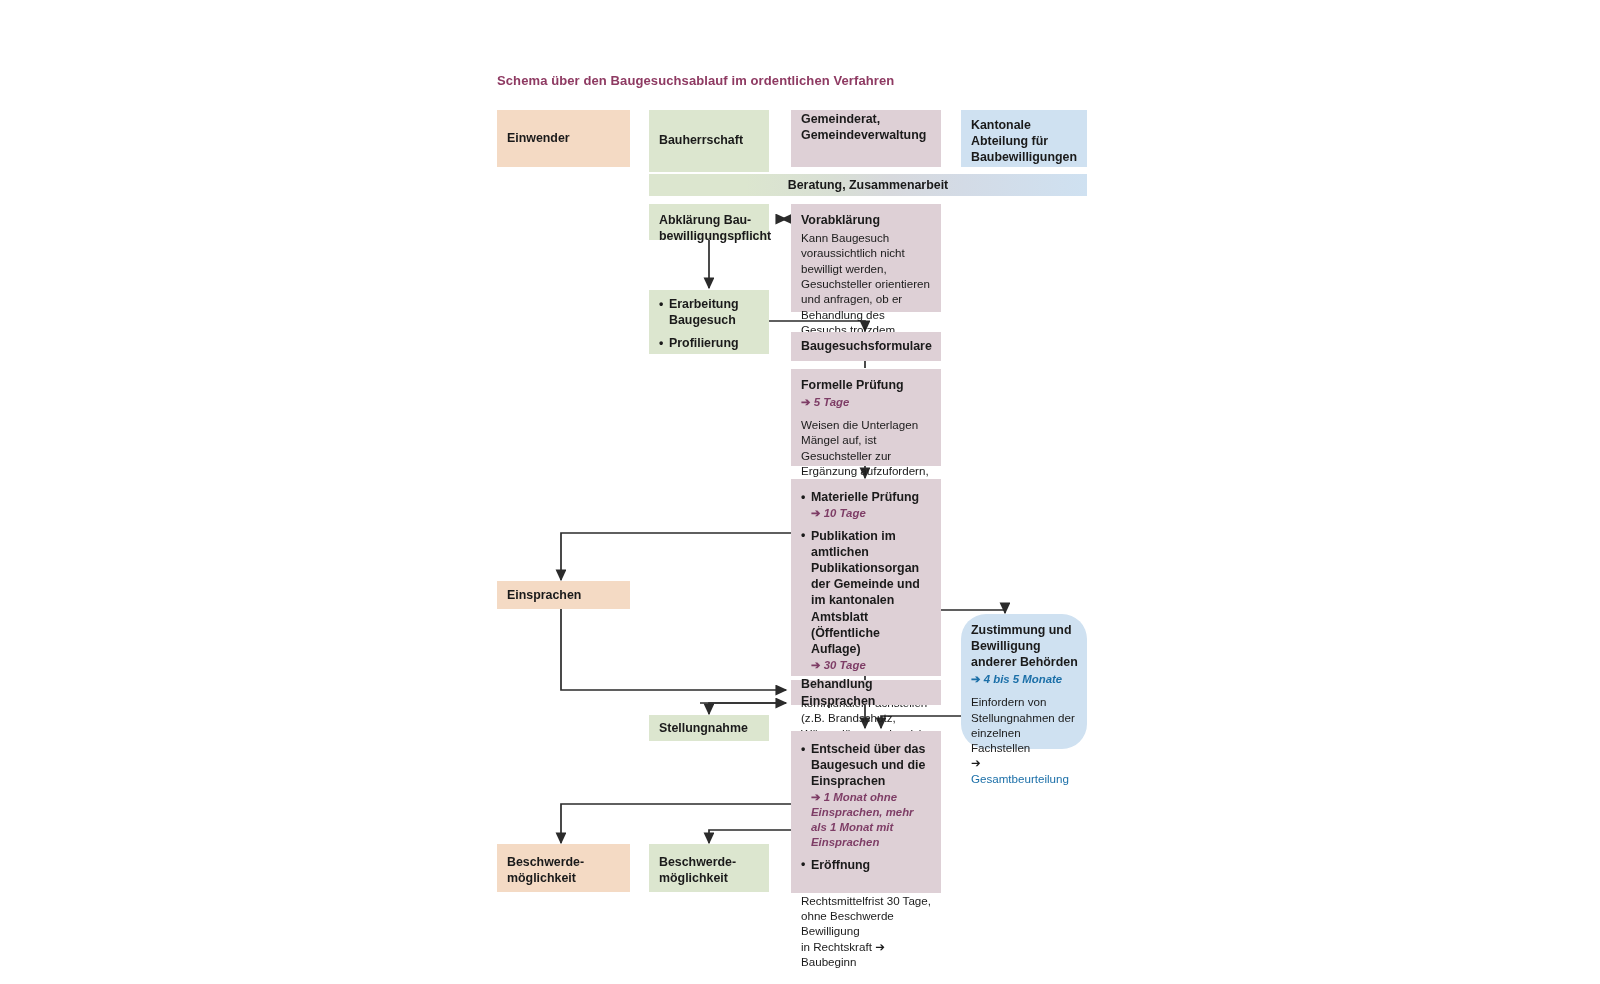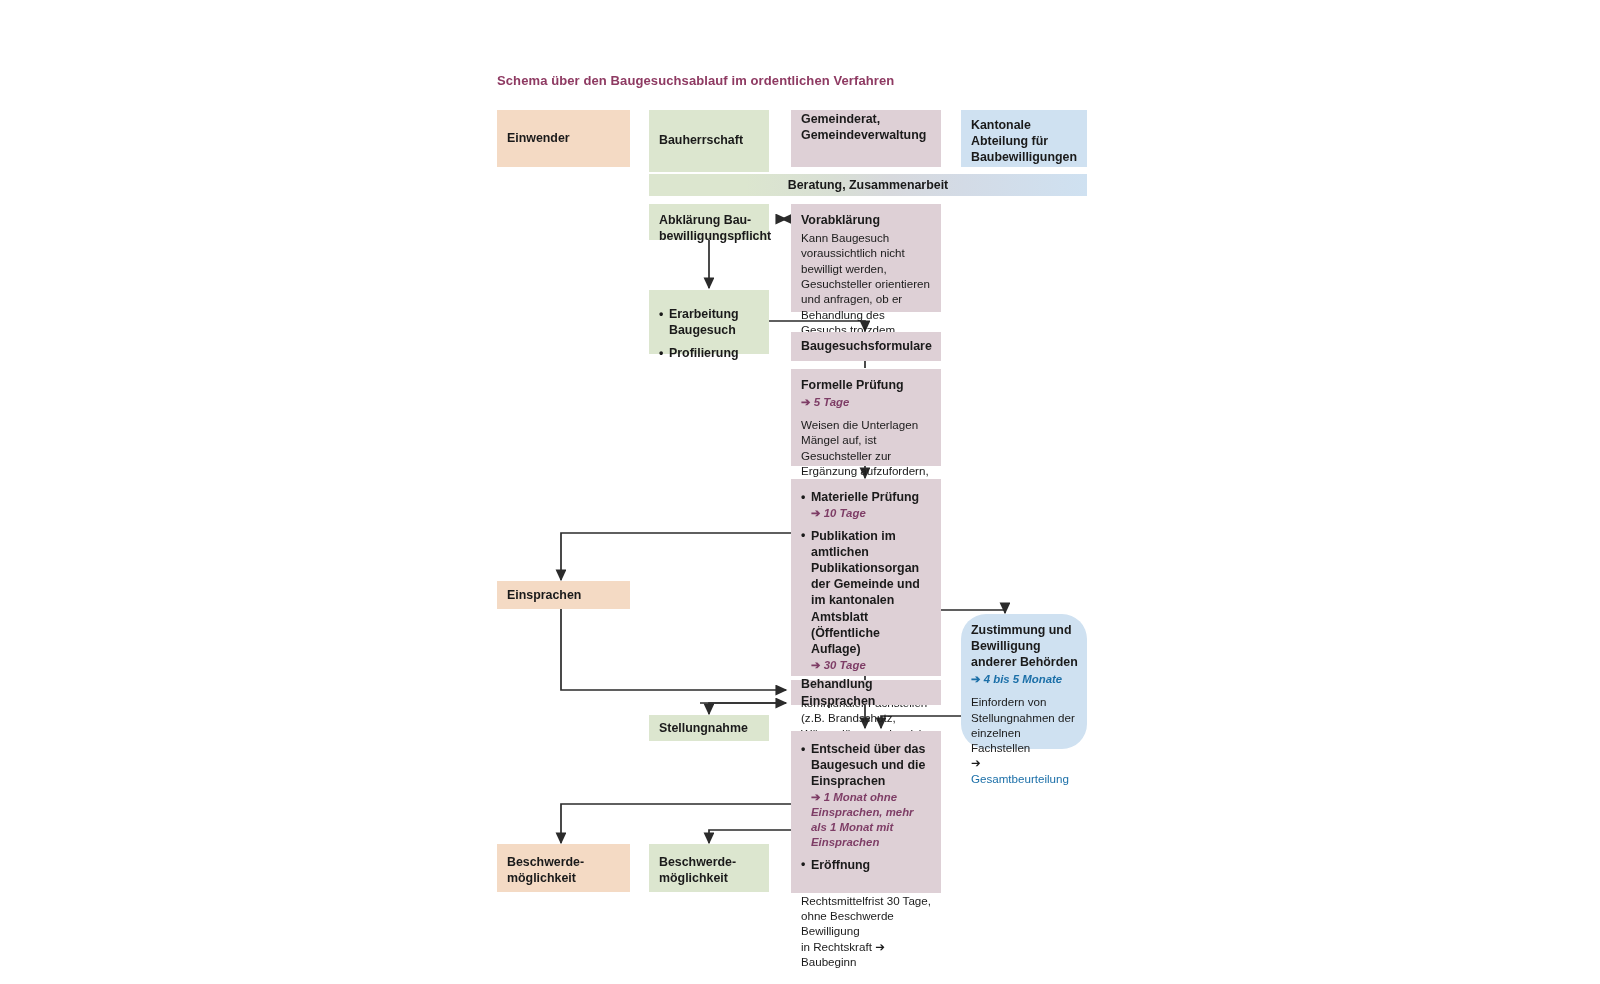--- a/index.html
+++ b/index.html
@@ -197,21 +197,21 @@
   <div class="box c-green" style="left:649px; top:204px; width:120px; height:36px;">
     <span class="hdr-top">Abklärung Bau-</span>
     <span class="hdr-top">bewilligungspflicht</span>
   </div>
 
   <div class="box c-mauve" style="left:791px; top:204px; width:150px; height:108px;">
     <div class="bx-title">Vorabklärung</div>
     <div class="bx-body">Kann Baugesuch voraussichtlich nicht bewilligt werden, Gesuchsteller orientieren und anfragen, ob er Behandlung des Gesuchs trotzdem wünscht.</div>
   </div>
 
-  <div class="box c-green" style="left:649px; top:290px; width:120px; height:64px; padding-top:16px;">
+  <div class="box c-green" style="left:649px; top:290px; width:120px; height:64px; padding-top:6px;">
     <ul class="bl">
       <li>
         <span>Erarbeitung</span><br>
         <span>Baugesuch</span>
       </li>
       <li>
         <span>Profilierung</span>
       </li>
     </ul>
   </div>

